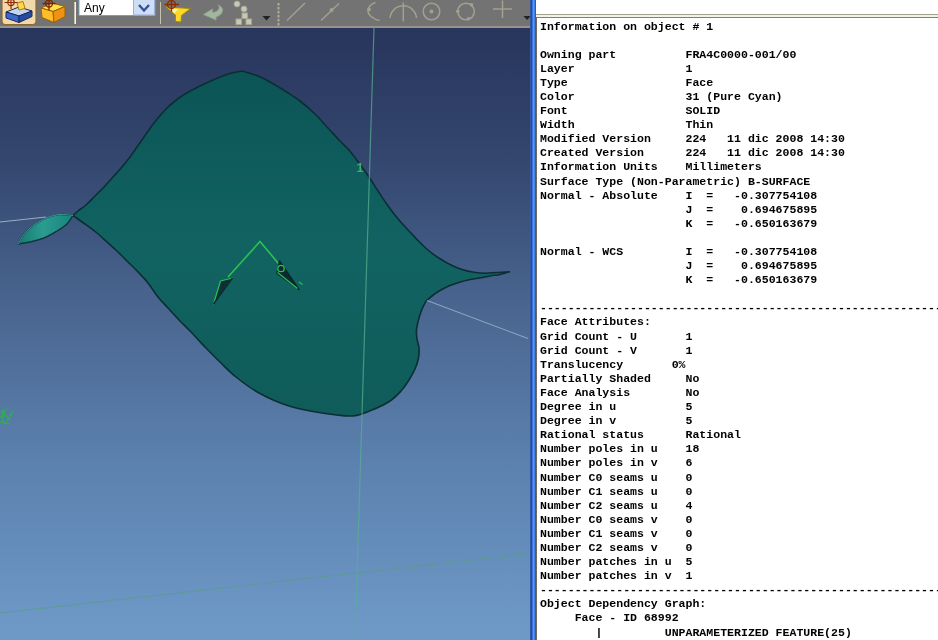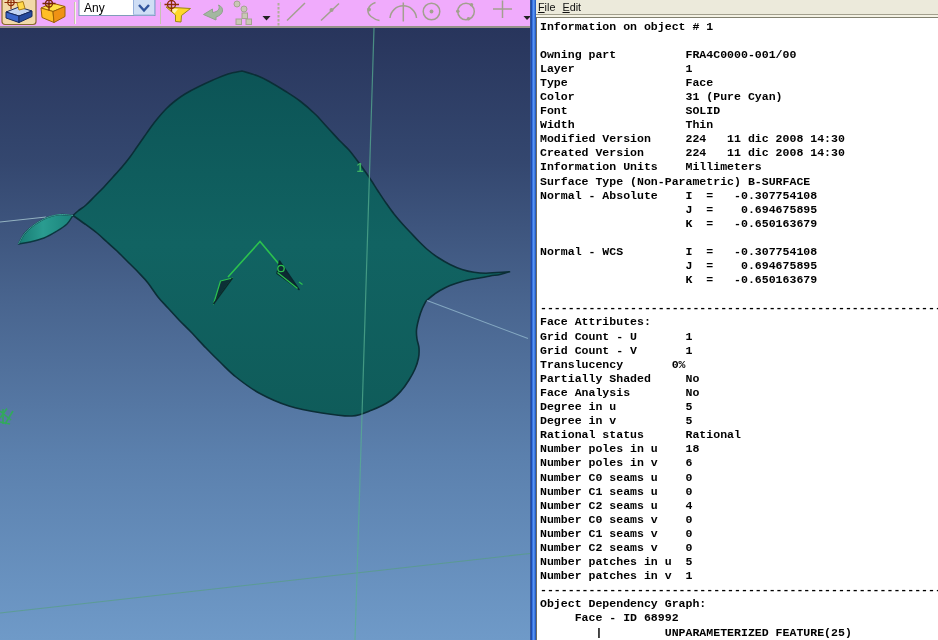--- a/index.html
+++ b/index.html
@@ -1,18 +1,18 @@
 <!DOCTYPE html>
 <html><head><meta charset="utf-8">
 <style>
 html,body{margin:0;padding:0;}
 body{width:938px;height:640px;position:relative;overflow:hidden;background:#fff;font-family:"Liberation Sans",sans-serif;}
 #viewport{position:absolute;left:0;top:28px;width:530px;height:612px;
   background:linear-gradient(180deg,#28355c 0%,#34476f 22%,#49658f 45%,#5b80ad 70%,#6f9ac8 100%);}
-#toolbar{position:absolute;left:0;top:0;width:530px;height:28px;background:#f0abfc;}
+#toolbar{position:absolute;left:0;top:0;width:530px;height:28px;background:#737373;}
 #tbline{position:absolute;left:0;top:26px;width:530px;height:2px;background:#96938a;}
 #bluestrip{position:absolute;left:529.5px;top:0;width:6px;height:640px;
   background:linear-gradient(90deg,#49699f 0%,#16409e 20%,#3f7ced 45%,#5f9cf6 62%,#2c63cc 88%,#1c4fae 100%);}
 #panel{position:absolute;left:535.5px;top:0;width:402.5px;height:640px;background:#ffffff;}
 #menubar{position:absolute;left:0;top:0;width:402px;height:14px;background:#eceadb;}
 #mline1{position:absolute;left:0;top:14px;width:402px;height:1px;background:#a29f8d;}
 #mline2{position:absolute;left:0;top:15px;width:402px;height:1.5px;background:#f4f2e4;}
 #tborder{position:absolute;left:0;top:16.5px;width:402px;height:1px;background:#81806f;}
 #lborder{position:absolute;left:0;top:16.5px;width:1.5px;height:623.5px;background:#6d6b60;}
 .menuitem{position:absolute;top:1px;font-size:10.8px;color:#111;}
@@ -140,24 +140,20 @@
     <circle cx="457.8" cy="11.2" r="1.8"></circle>
     <circle cx="468.5" cy="18.8" r="1.8"></circle>
   </g>
   <polygon points="523.5,16 531,16 527,20" fill="#222"></polygon>
 </svg>
 </div>
 <div id="tbline"></div>
 <div id="bluestrip"></div>
 
 <div id="panel">
-  <div id="menubar">
-    <span class="menuitem" style="left:2.5px;"><u>F</u>ile</span>
-    <span class="menuitem" style="left:27px;"><u>E</u>dit</span>
-  </div>
   <div id="mline1"></div>
   <div id="mline2"></div>
   <div id="tborder"></div>
   <div id="lborder"></div>
 <pre id="listing">Information on object # 1
 
 Owning part          FRA4C0000-001/00
 Layer                1
 Type                 Face
 Color                31 (Pure Cyan)

